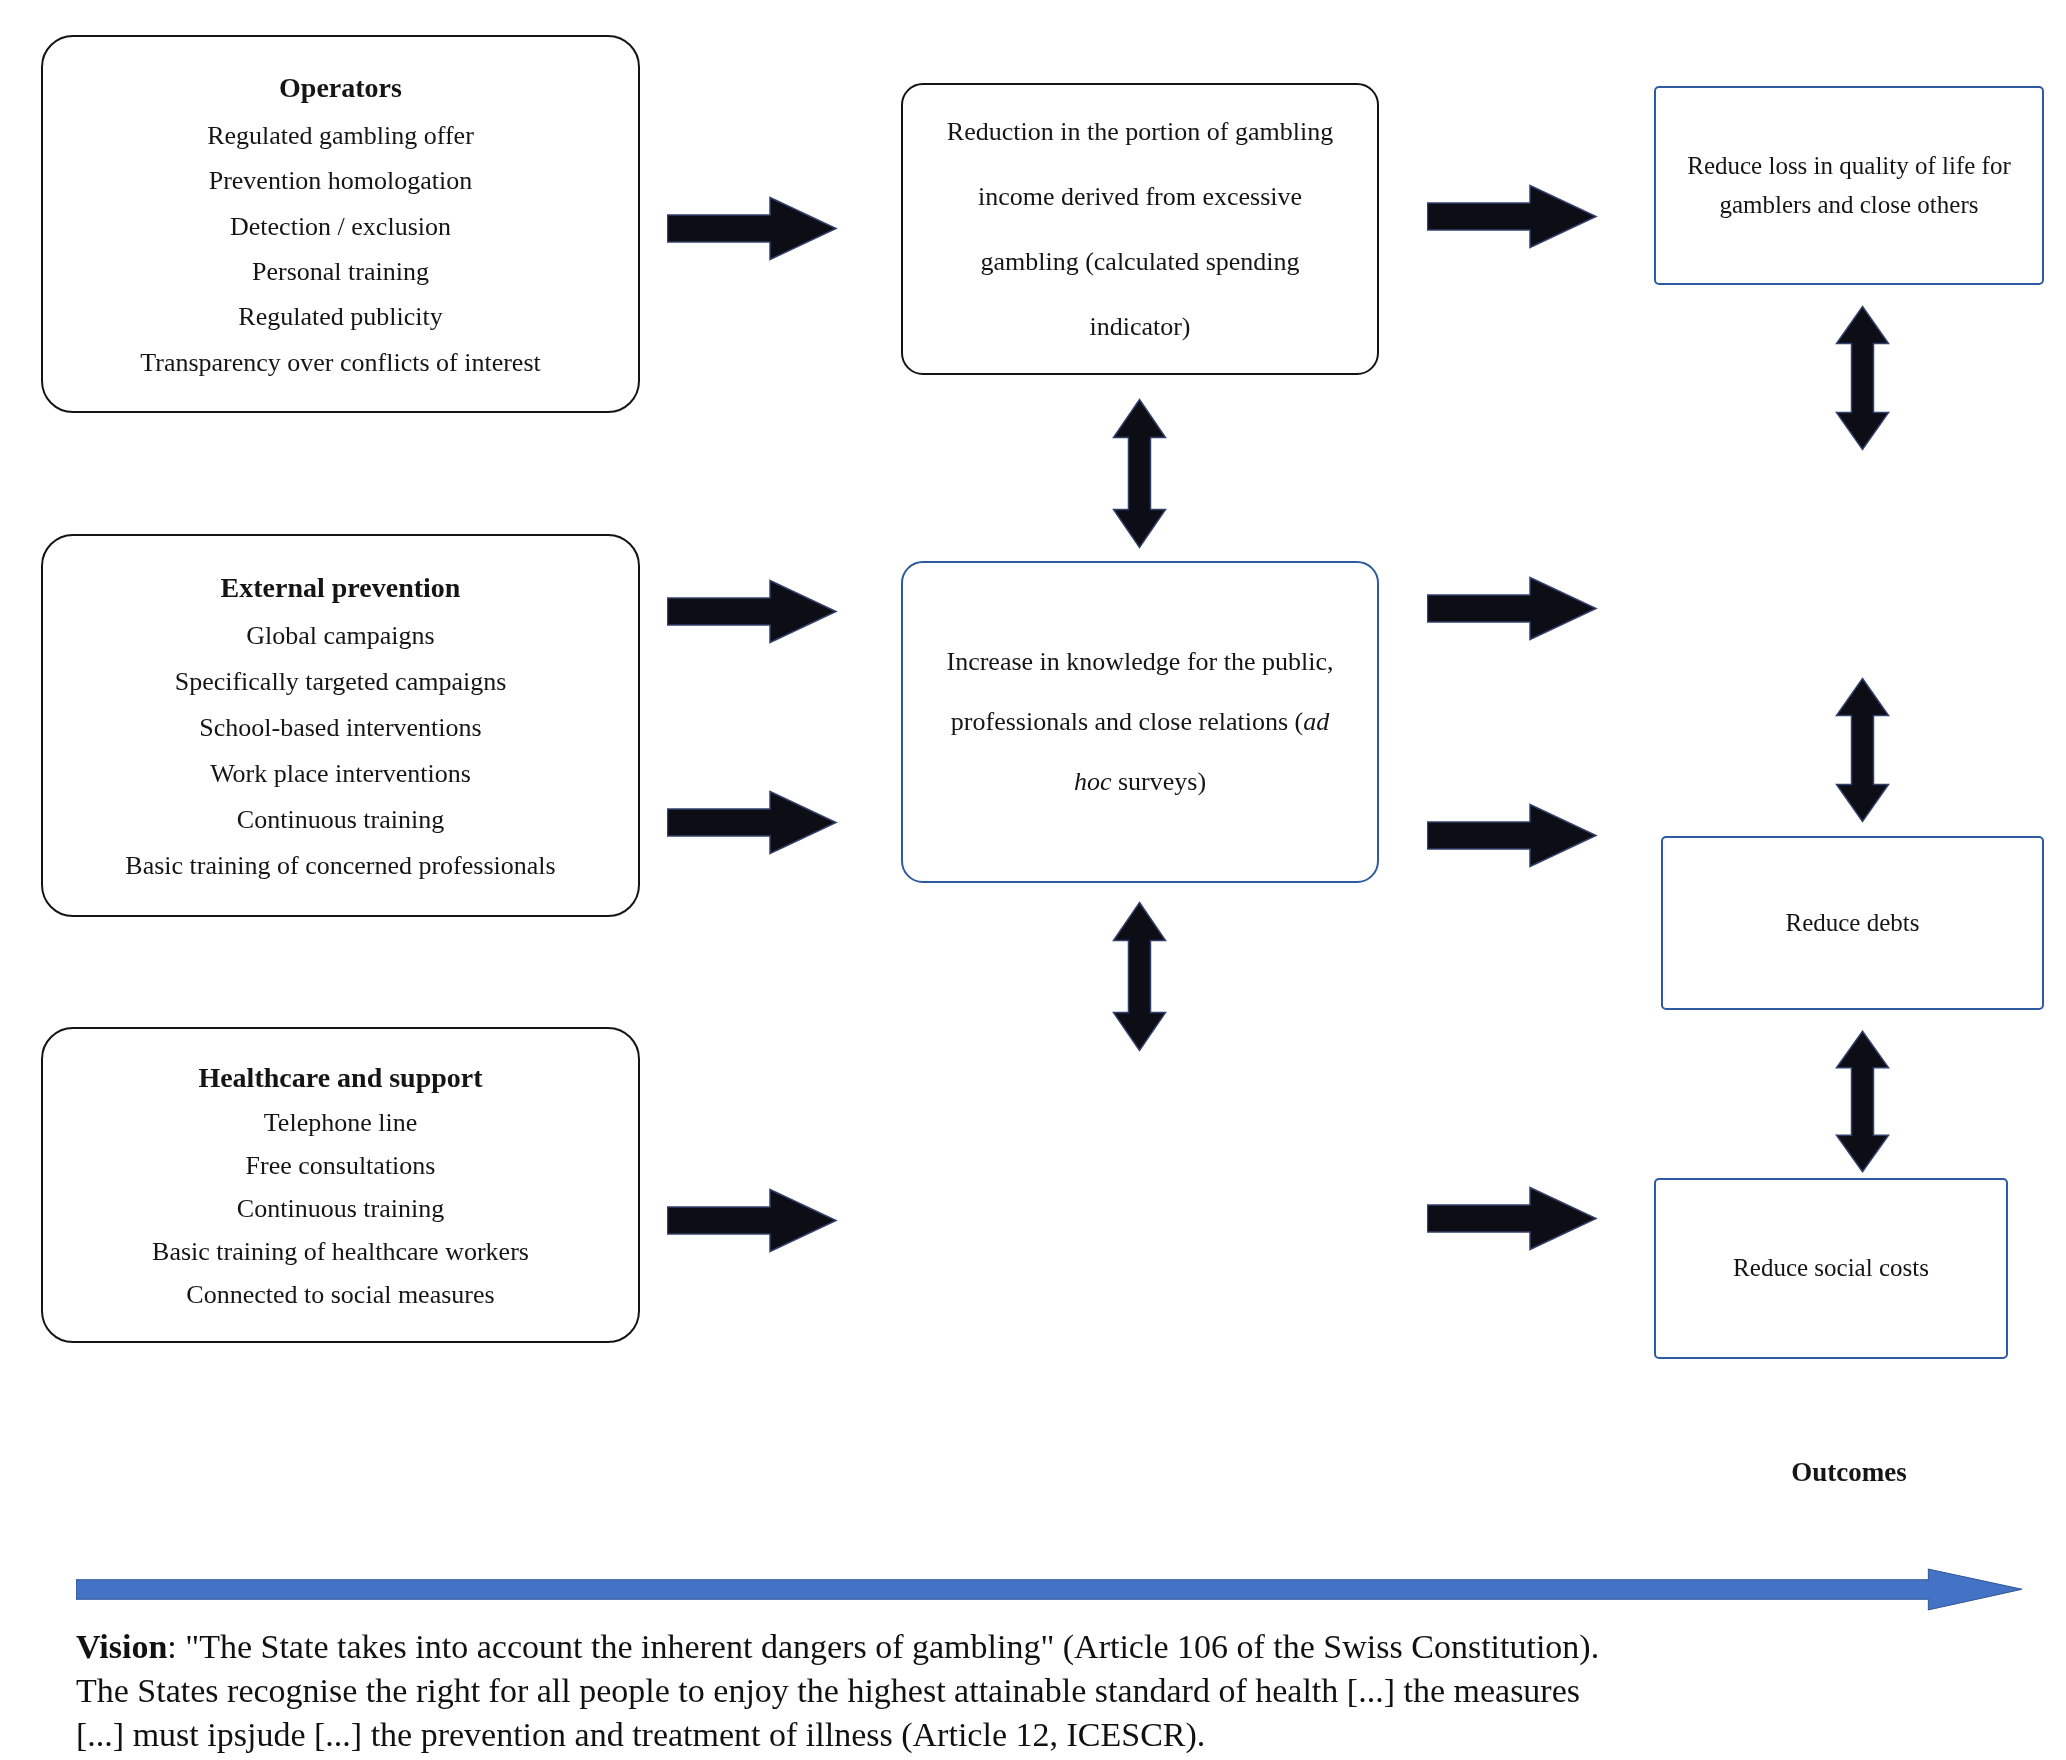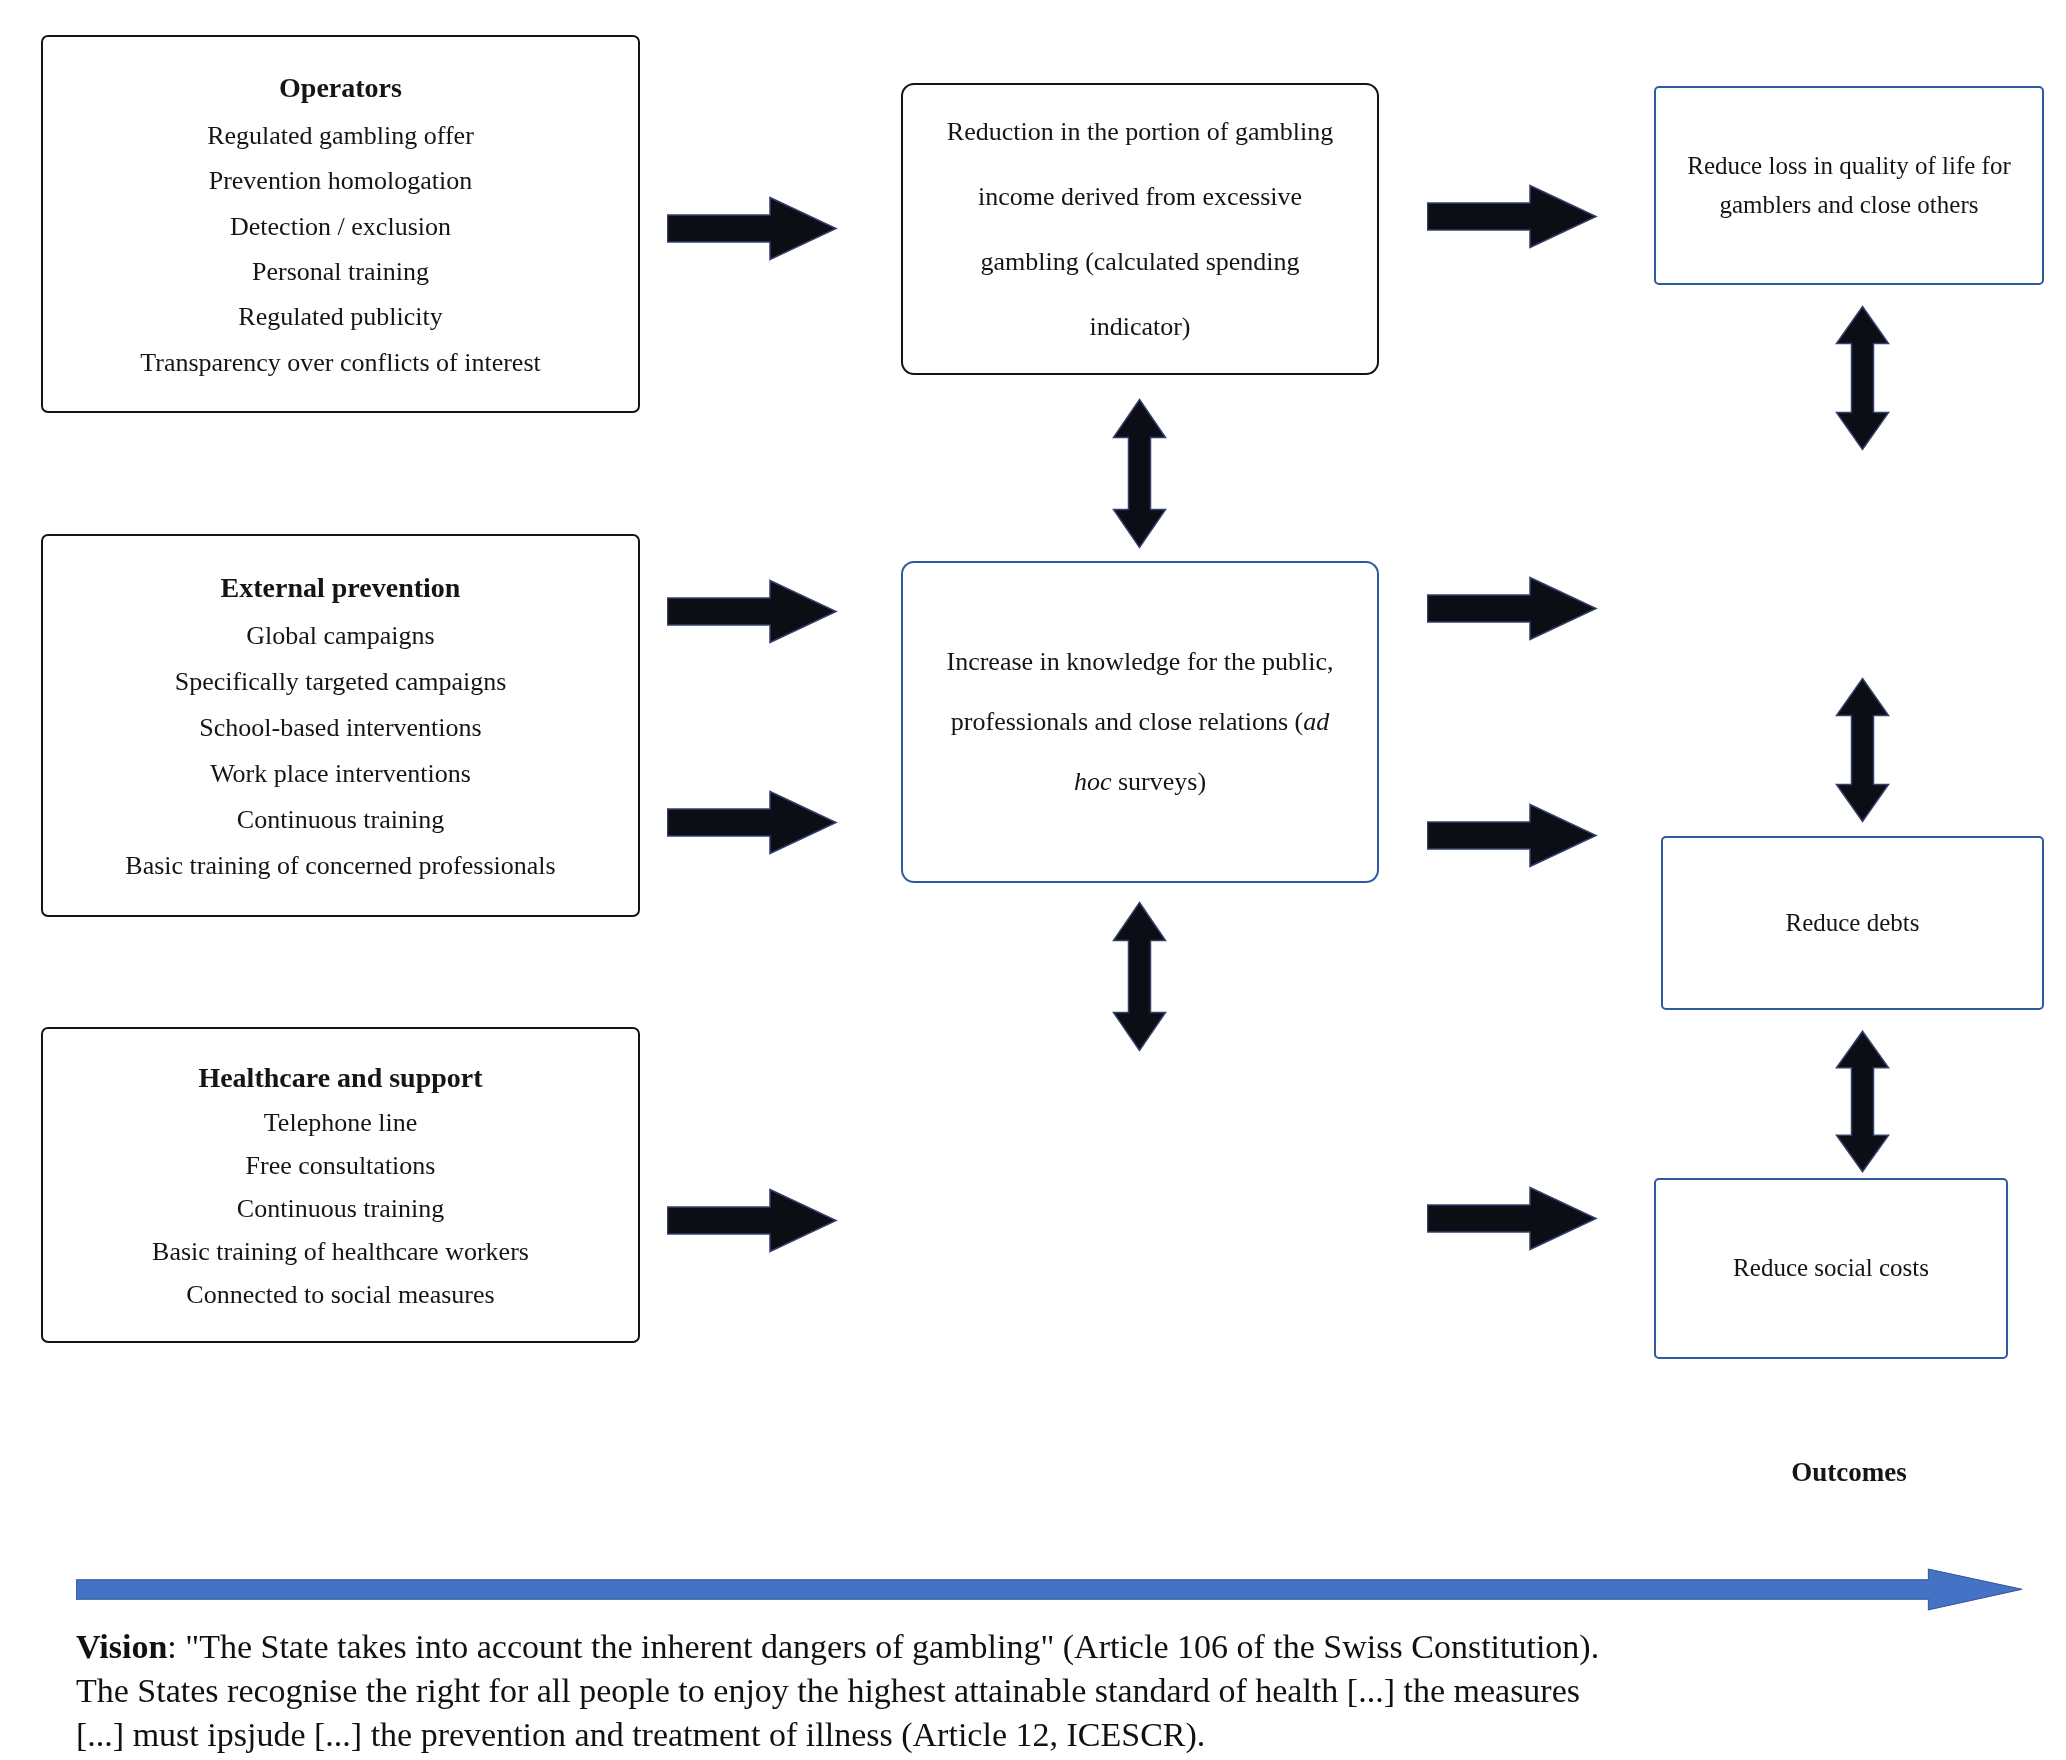--- a/index.html
+++ b/index.html
@@ -8,34 +8,34 @@
     width:2066px;height:1760px;
     background:#ffffff;
     font-family:"Liberation Serif", serif;
     color:#151515;
     overflow:hidden;
   }
   
   .sbox{
     position:absolute;
     border:2.5px solid #141414;
-    border-radius:7px;
+    border-radius:32px;
     box-sizing:border-box;
     display:flex;flex-direction:column;
     align-items:center;justify-content:space-evenly;
     text-align:center;
     padding:17px 14px;
     background:#ffffff;
   }
   .sbox .title{font-weight:bold;font-size:28px;}
   .sbox .item{font-size:26px;line-height:1.05;}
   
   .mbox{
     position:absolute;
-    border-radius:13px;
+    border-radius:22px;
     box-sizing:border-box;
     display:flex;align-items:center;justify-content:center;
     text-align:center;
     font-size:26px;
     padding:12px 29px;
     background:#ffffff;
   }
   .mbox.black{border:2.5px solid #141414;}
   .mbox.blue{border:2.5px solid #2e5aa0;}
   .lh-xl{line-height:2.5;}

